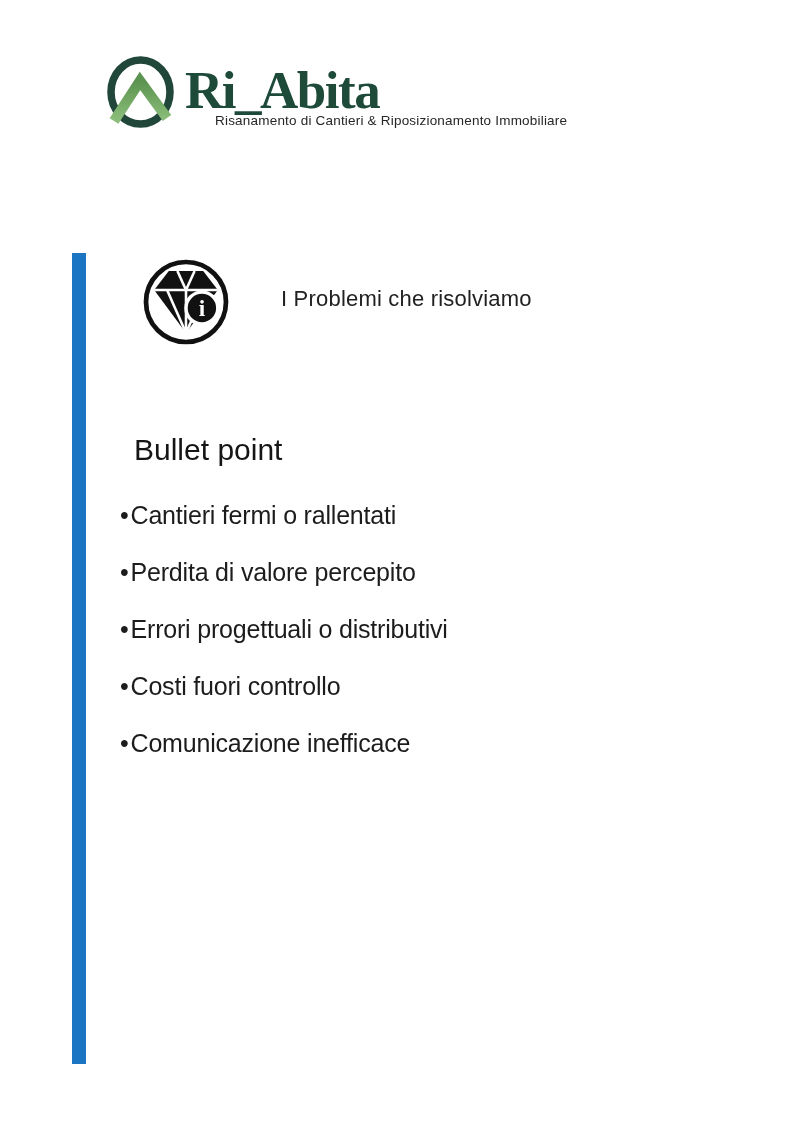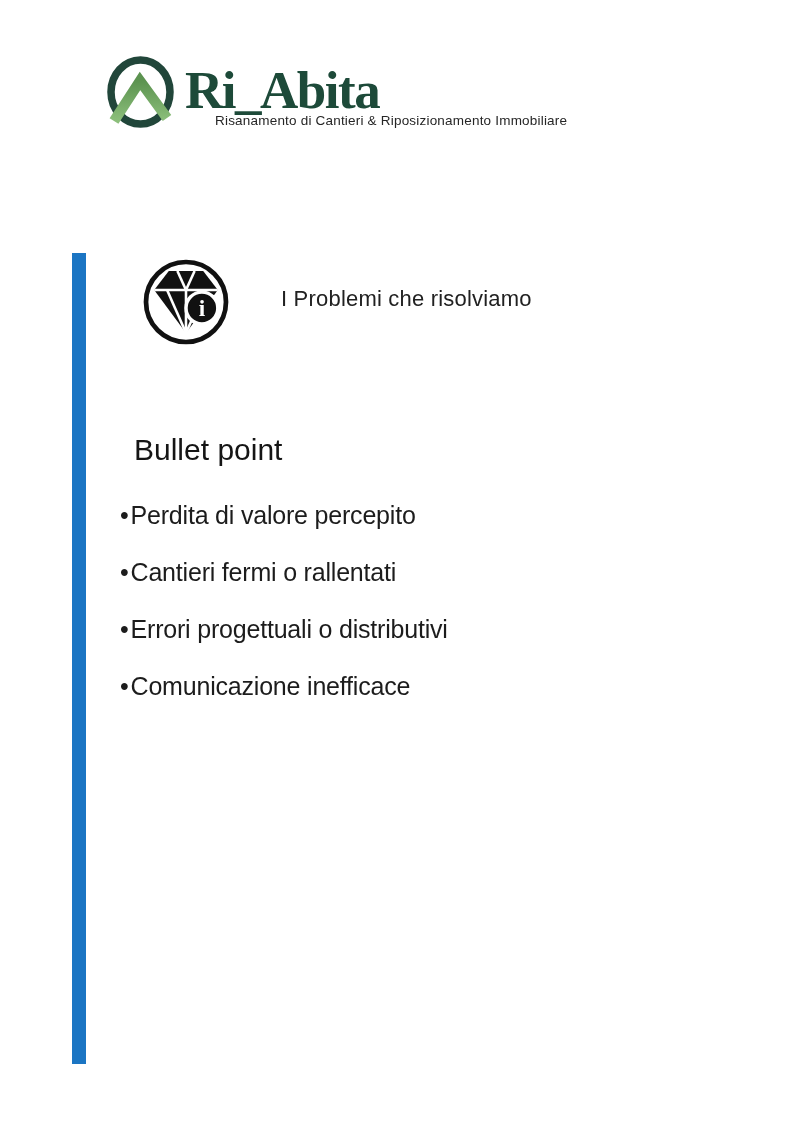--- a/index.html
+++ b/index.html
@@ -110,19 +110,20 @@
       </g>
 
       <circle cx="68.5" cy="57" r="18.5" fill="#111111" stroke="#ffffff" stroke-width="4"></circle>
       <text x="68.5" y="66.5" text-anchor="middle" fill="#ffffff" font-family="Liberation Serif, serif" font-weight="bold" font-size="27">i</text>
     </svg>
   </span>
   <div class="section-title">I Problemi che risolviamo</div>
 
   <div class="list-heading">Bullet point</div>
   <ul class="bullet-list">
+    <li><span class="dot">•</span><span>Cantieri fermi o rallentati</span></li>
     <li><span class="dot">•</span><span>Perdita di valore percepito</span></li>
-    <li><span class="dot">•</span><span>Cantieri fermi o rallentati</span></li>
     <li><span class="dot">•</span><span>Errori progettuali o distributivi</span></li>
+    <li><span class="dot">•</span><span>Costi fuori controllo</span></li>
     <li><span class="dot">•</span><span>Comunicazione inefficace</span></li>
   </ul>
 
 </div>
 
 </body></html>

